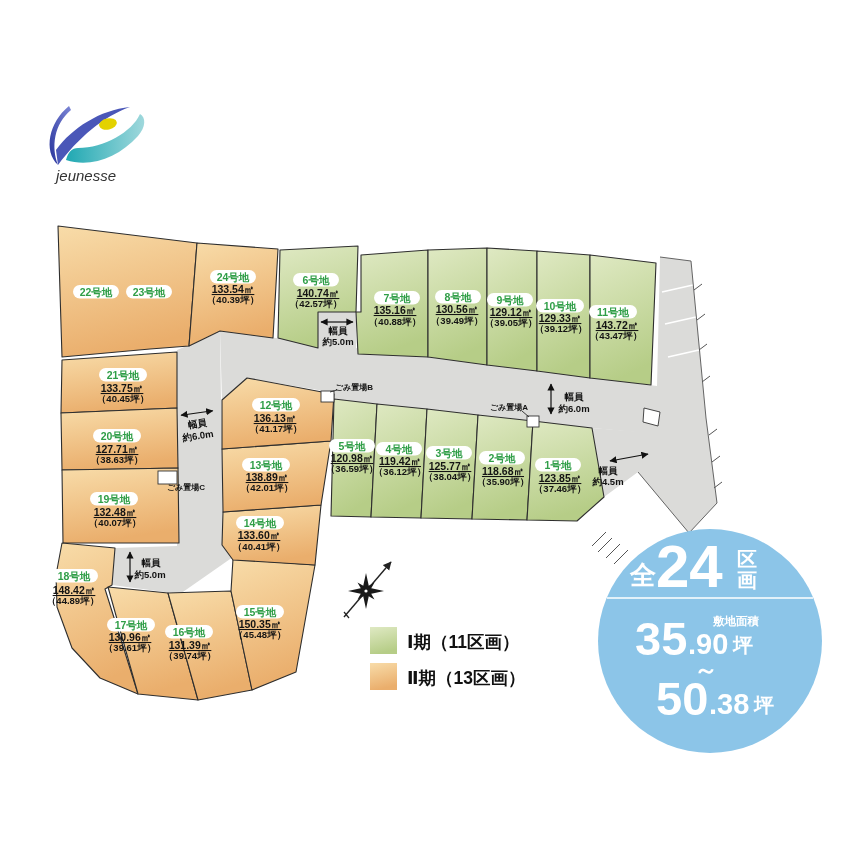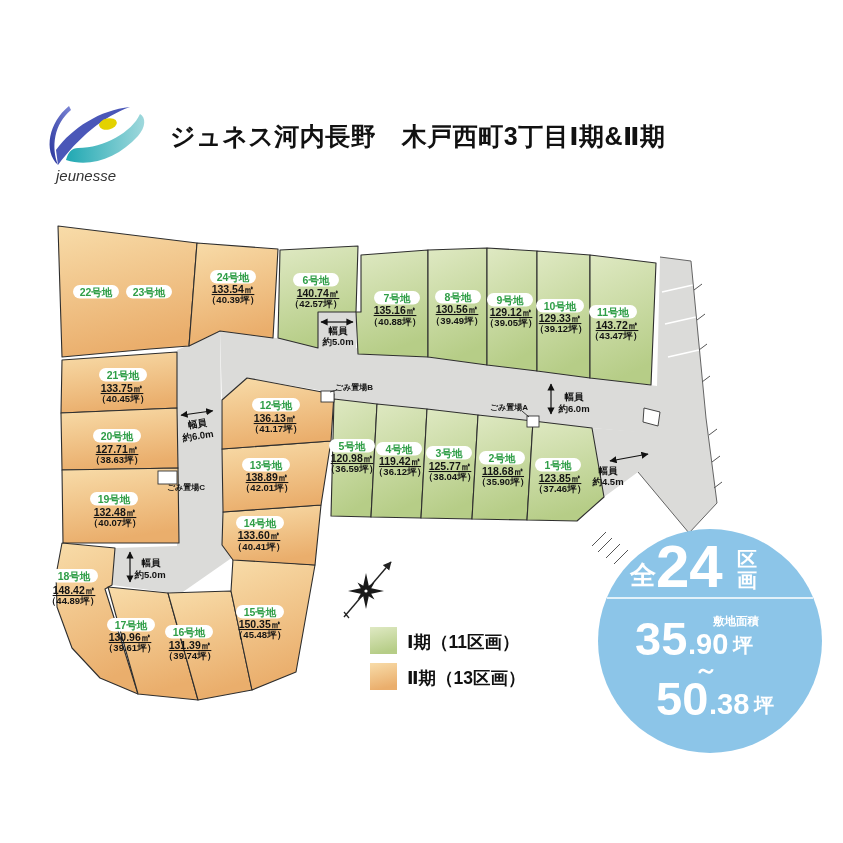--- a/index.html
+++ b/index.html
@@ -43,21 +43,20 @@
   </defs>
   <g>
     <path d="M69,106 C49,122 43,151 58,165 C51,147 54,124 71,110 Z" fill="url(#lgBlue)"></path>
     <path d="M58,165 C78,138 104,116 130,107 C100,110 72,128 56,150 Z" fill="#4A57B8"></path>
     <path d="M66,160 C90,168 118,158 138,136 C146,127 146,117 140,114 C132,132 104,148 78,148 C72,148 68,152 66,160 Z" fill="url(#lgTeal)"></path>
     <ellipse cx="108" cy="124" rx="9" ry="5.5" fill="#E3D200" transform="rotate(-12 108 124)"></ellipse>
   </g>
   <text x="56" y="181" font-size="15" font-style="italic" fill="#333">jeunesse</text>
 </svg>
 
-<div id="title">ジュネス河内長野　木戸西町3丁目Ⅰ期&amp;Ⅱ期</div>
 
 <svg id="map-svg" width="843" height="843" viewBox="0 0 843 843">
   <defs>
     <linearGradient id="gradGreen" x1="0" y1="0" x2="0.25" y2="1">
       <stop offset="0" stop-color="#DFE9C3"></stop>
           <stop offset="1" stop-color="#B6CD87"></stop>
     </linearGradient>
     <linearGradient id="gradOrange" x1="0" y1="0" x2="0.25" y2="1">
       <stop offset="0" stop-color="#F8DCA9"></stop>
           <stop offset="1" stop-color="#EAAE6C"></stop>

